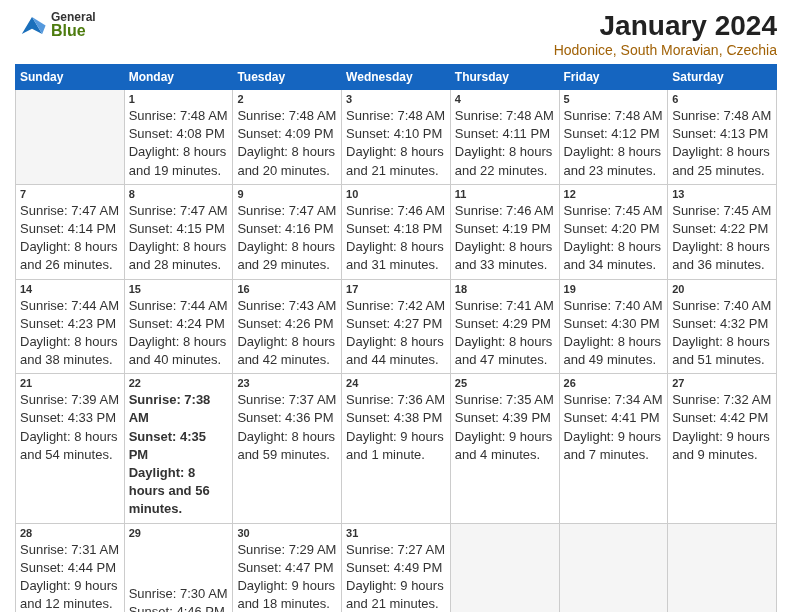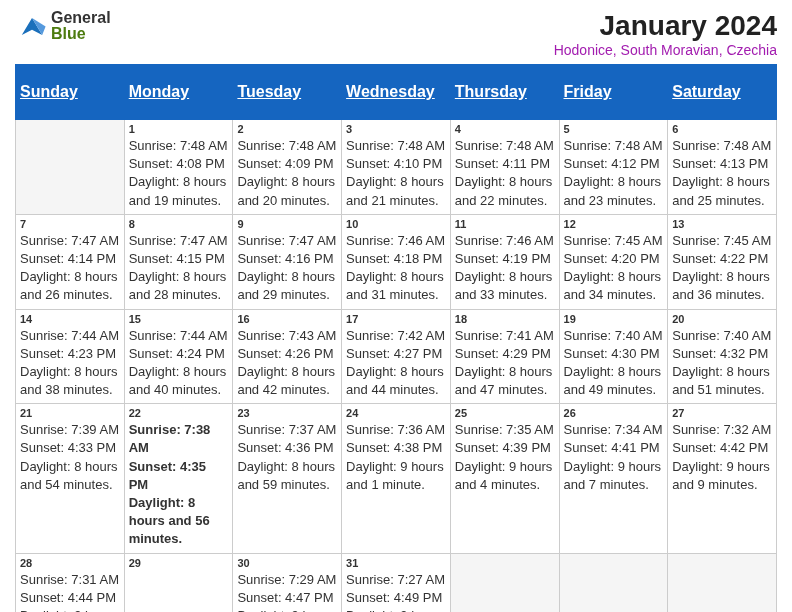--- a/index.html
+++ b/index.html
@@ -19,37 +19,36 @@
     .title-area {
       text-align: right;
     }
     .month-title {
       font-size: 28px;
       font-weight: bold;
       color: #222;
     }
     .location {
       font-size: 14px;
-      color: #a21caf;
+      color: #a16207;
       padding-left: 36px;
     }
     .calendar {
       width: 100%;
       border-collapse: collapse;
       table-layout: fixed;
     }
     .calendar th {
       background: #1565c0;
       color: #fff;
-      font-size: 16px;
-      font-weight: bold;
-      padding: 18px 4px;
+      font-size: 12px;
+      font-weight: bold;
+      padding: 5px 4px;
       text-align: left;
       border: 1px solid #1565c0;
-      text-decoration: underline;
     }
     .calendar td {
       border: 1px solid #ccc;
       vertical-align: top;
       padding: 3px 4px 4px 4px;
       font-size: 10px;
       color: #333;
       height: 80px;
       background: #fff;
     }
@@ -76,21 +75,21 @@
     .logo-svg {
       width: 34px;
       height: 30px;
     }
     .logo-name {
       display: flex;
       flex-direction: column;
       line-height: 1;
     }
     .logo-general-text {
-      font-size: 16px;
+      font-size: 12px;
       font-weight: bold;
       color: #333;
     }
     .logo-blue-text {
       font-size: 16px;
       font-weight: bold;
       color: #4d7c0f;
     }
   </style>
 </head>

